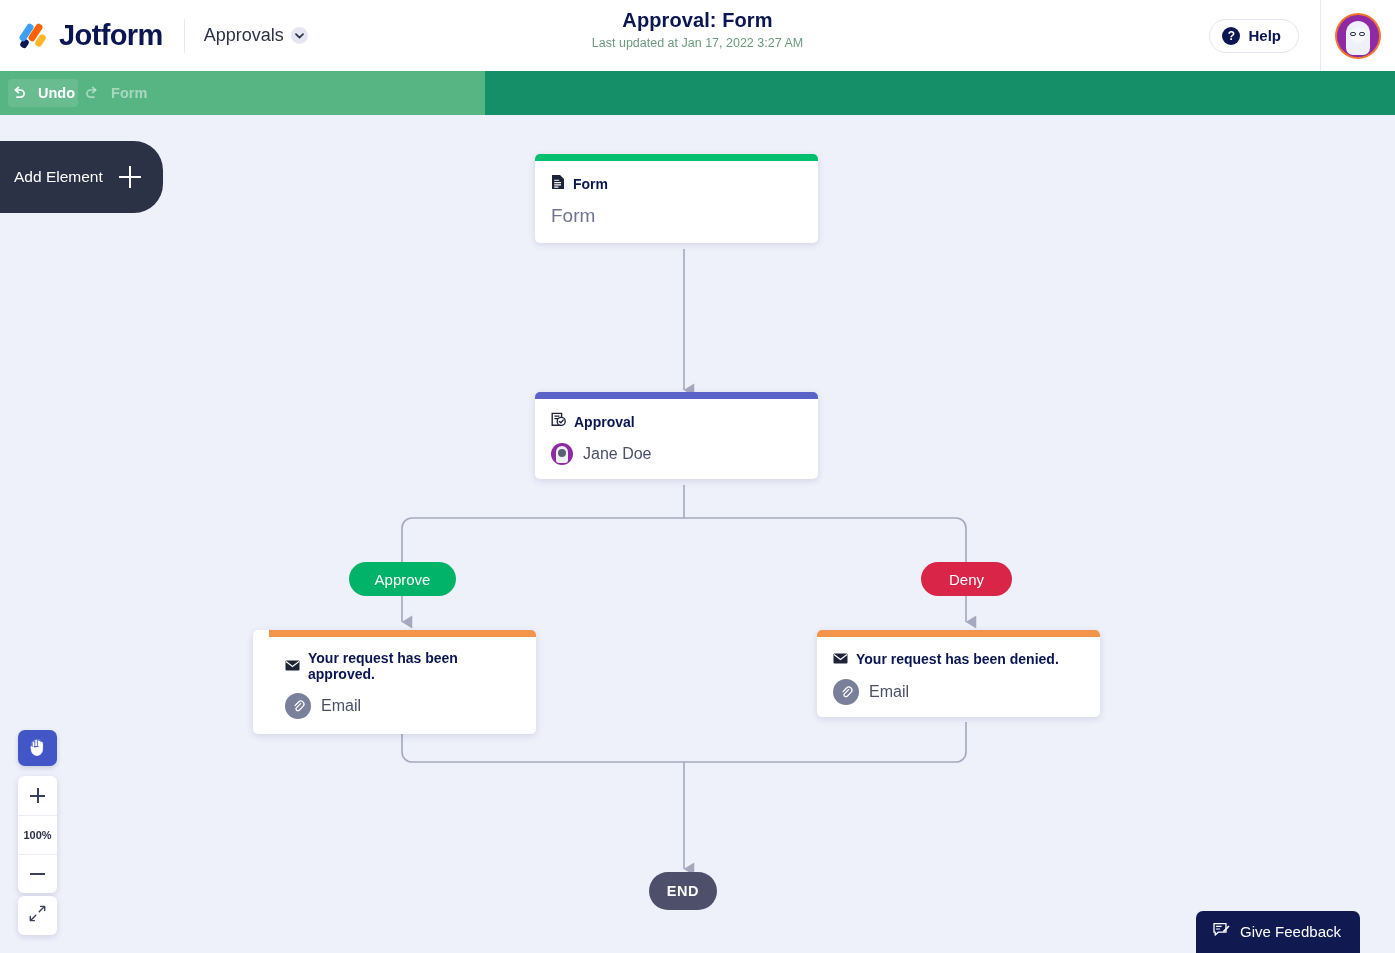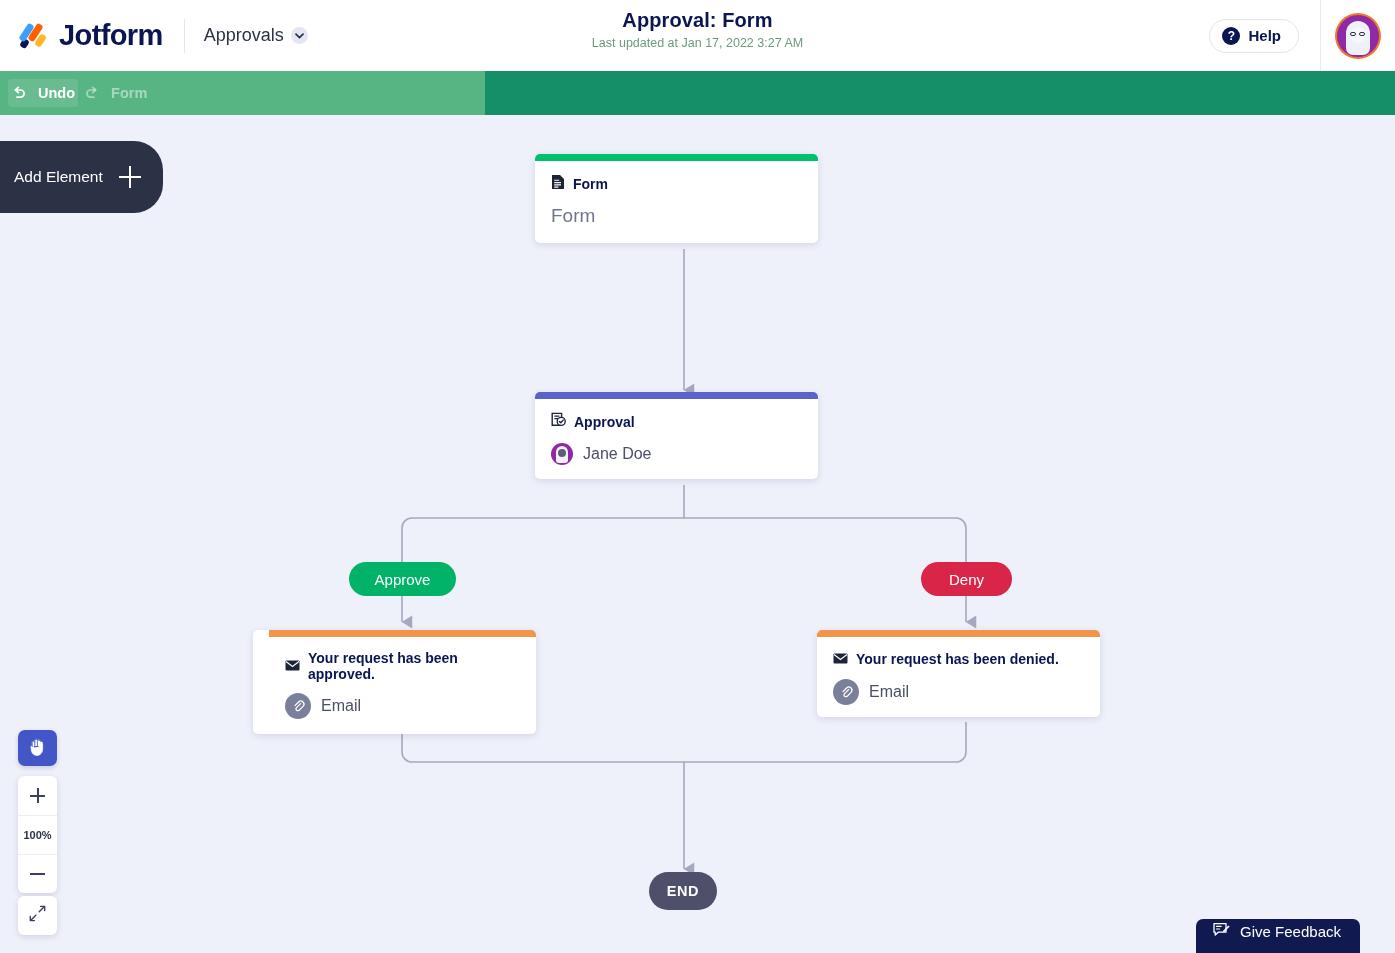--- a/index.html
+++ b/index.html
@@ -210,21 +210,21 @@
     width: 39px; height: 39px; background: #fff; border-radius: 6px;
     box-shadow: 0 2px 6px rgba(40,45,90,0.14);
     display: flex; align-items: center; justify-content: center; cursor: pointer;
   }
 
   
   .feedback {
     position: absolute; right: 35px; bottom: 0;
     background: #101a51; color: #fff;
     border-radius: 7px 7px 0 0;
-    padding: 3px 19px 12px 17px;
+    padding: 11px 19px 12px 17px;
     display: flex; align-items: center; gap: 10px;
     font-size: 15px; cursor: pointer;
   }
 </style>
 </head>
 <body>
 
 <div class="header">
   <div class="brand">
     <div class="logo-mark">

